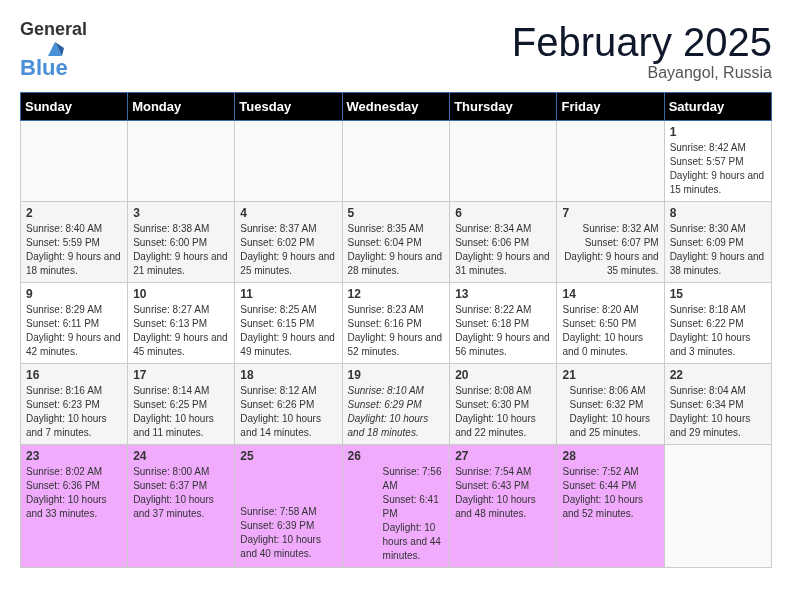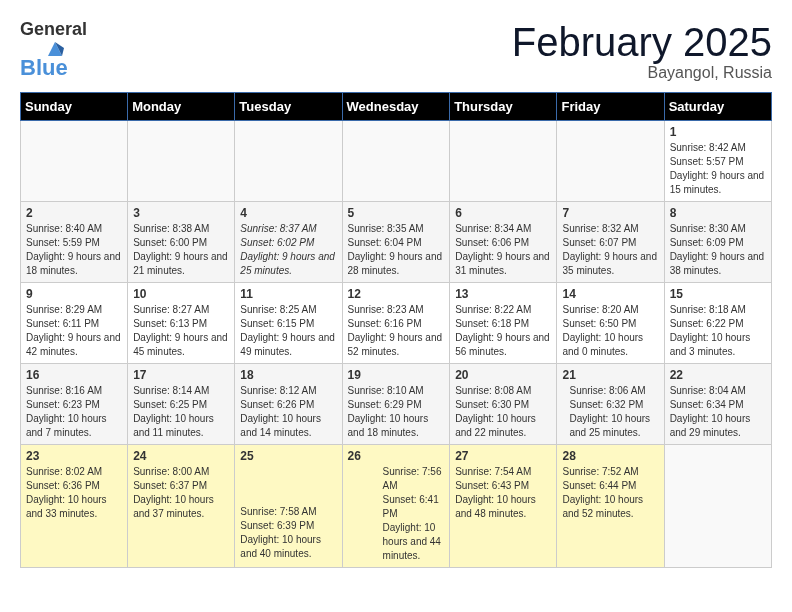--- a/index.html
+++ b/index.html
@@ -80,21 +80,21 @@
       line-height: 1.4;
     }
     .empty-cell {
       background: #f9f9f9 !important;
     }
     
     .row-1 td { background: #fff; }
     .row-2 td { background: #efefef; }
     .row-3 td { background: #fff; }
     .row-4 td { background: #efefef; }
-    .row-5 td { background: #fef9c3; }
+    .row-5 td { background: #f0abfc; }
   </style>
 </head>
 <body>
 
 <div class="header">
   <div class="logo">
     <div style="display:flex;flex-direction:column;line-height:1.1;">
       <div style="display:flex;align-items:center;flex-direction:column;">
         <span class="logo-text-general">General</span>
         <svg width="22" height="22" viewBox="0 0 22 22" style="margin-left:2px;margin-top:-2px;">
@@ -146,39 +146,39 @@
 Daylight: 9 hours and 18 minutes.</div>
         </td>
         <td>
           <span class="day-number">3</span>
           <div class="day-info" style="white-space: pre-line;">Sunrise: 8:38 AM
 Sunset: 6:00 PM
 Daylight: 9 hours and 21 minutes.</div>
         </td>
         <td>
           <span class="day-number">4</span>
-          <div class="day-info" style="white-space: pre-line; font-style: italic;">Sunrise: 8:37 AM
+          <div class="day-info" style="white-space: pre-line;">Sunrise: 8:37 AM
 Sunset: 6:02 PM
 Daylight: 9 hours and 25 minutes.</div>
         </td>
         <td>
           <span class="day-number">5</span>
           <div class="day-info" style="white-space: pre-line;">Sunrise: 8:35 AM
 Sunset: 6:04 PM
 Daylight: 9 hours and 28 minutes.</div>
         </td>
         <td>
           <span class="day-number">6</span>
           <div class="day-info" style="white-space: pre-line;">Sunrise: 8:34 AM
 Sunset: 6:06 PM
 Daylight: 9 hours and 31 minutes.</div>
         </td>
         <td>
           <span class="day-number">7</span>
-          <div class="day-info" style="white-space: pre-line;">Sunrise: 8:32 AM
+          <div class="day-info" style="white-space: pre-line; text-align: right;">Sunrise: 8:32 AM
 Sunset: 6:07 PM
 Daylight: 9 hours and 35 minutes.</div>
         </td>
         <td>
           <span class="day-number">8</span>
           <div class="day-info" style="white-space: pre-line;">Sunrise: 8:30 AM
 Sunset: 6:09 PM
 Daylight: 9 hours and 38 minutes.</div>
         </td>
       </tr>
@@ -240,21 +240,21 @@
 Daylight: 10 hours and 11 minutes.</div>
         </td>
         <td>
           <span class="day-number">18</span>
           <div class="day-info" style="white-space: pre-line;">Sunrise: 8:12 AM
 Sunset: 6:26 PM
 Daylight: 10 hours and 14 minutes.</div>
         </td>
         <td>
           <span class="day-number">19</span>
-          <div class="day-info" style="white-space: pre-line;">Sunrise: 8:10 AM
+          <div class="day-info" style="white-space: pre-line; font-style: italic;">Sunrise: 8:10 AM
 Sunset: 6:29 PM
 Daylight: 10 hours and 18 minutes.</div>
         </td>
         <td>
           <span class="day-number">20</span>
           <div class="day-info" style="white-space: pre-line;">Sunrise: 8:08 AM
 Sunset: 6:30 PM
 Daylight: 10 hours and 22 minutes.</div>
         </td>
         <td>

